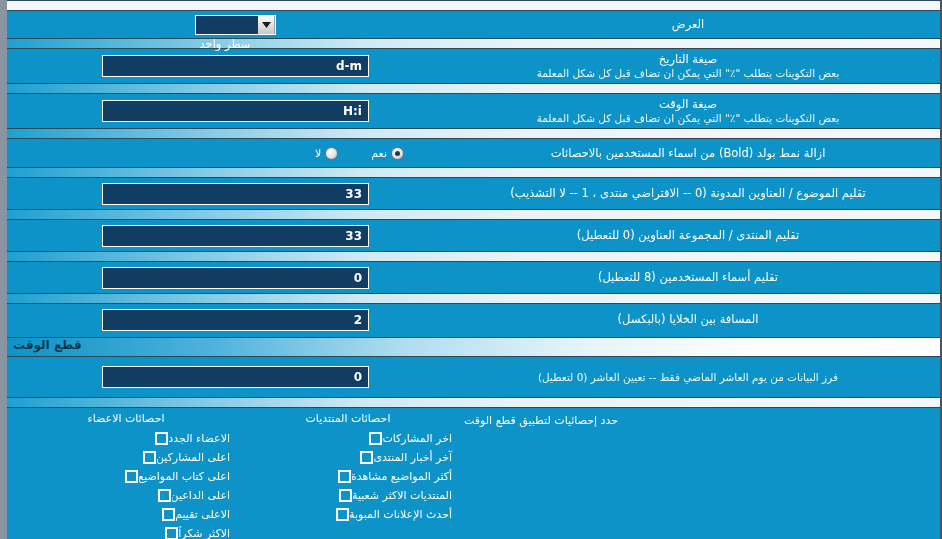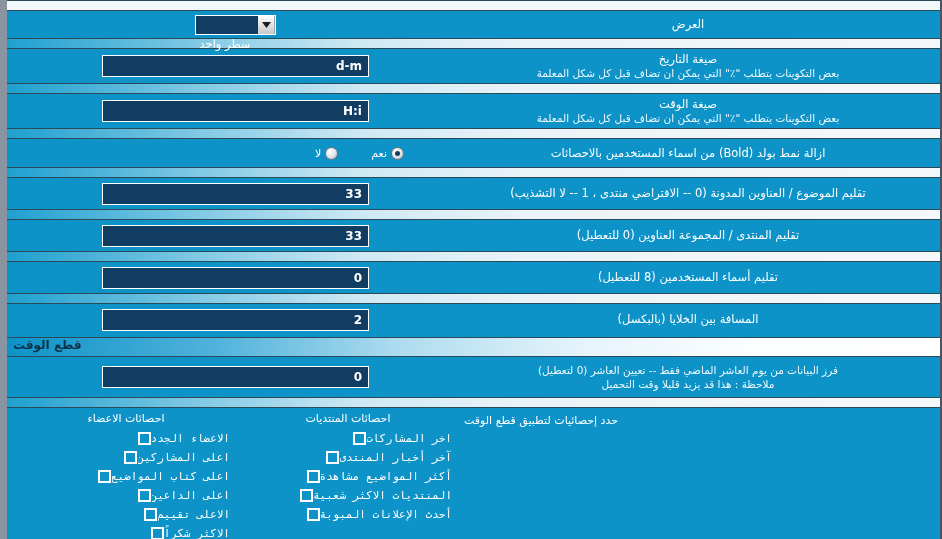--- a/index.html
+++ b/index.html
@@ -196,21 +196,20 @@
     direction: rtl;
     padding: 1px 0 1px 0;
     height: 19px;
     box-sizing: border-box;
   }
   .cbrow .cblabel {
     color: #ffffff;
     font-size: 11px;
     padding-right: 6px;
     white-space: nowrap;
-    font-family: Liberation Mono, monospace;
   }
   .cb {
     width: 13px;
     height: 13px;
     flex: 0 0 13px;
     box-sizing: border-box;
     background: #0d93c8;
     border: 2px solid #ffffff;
     outline: 1px solid #0d93c8;
   }
@@ -329,21 +328,20 @@
 
   <div class="spacer2"></div>
 
   <div class="sectionhdr">
     <span class="sechdrlabel">قطع الوقت</span>
   </div>
 
   <div class="row" style="height:40px;">
     <div class="labelcell">
       <div class="hint">فرز البيانات من يوم العاشر الماضي فقط -- تعيين العاشر (0 لتعطيل)</div>
-      <div class="hint">ملاحظة : هذا قد يزيد قليلا وقت التحميل</div>
     </div>
     <div class="fieldcell">
       <input class="txt" type="text" value="0" style="">
     </div>
   </div>
 
   <div class="sep"></div>
 
   <div class="statsarea">
     <div class="rightlabel">حدد إحصائيات لتطبيق قطع الوقت</div>

